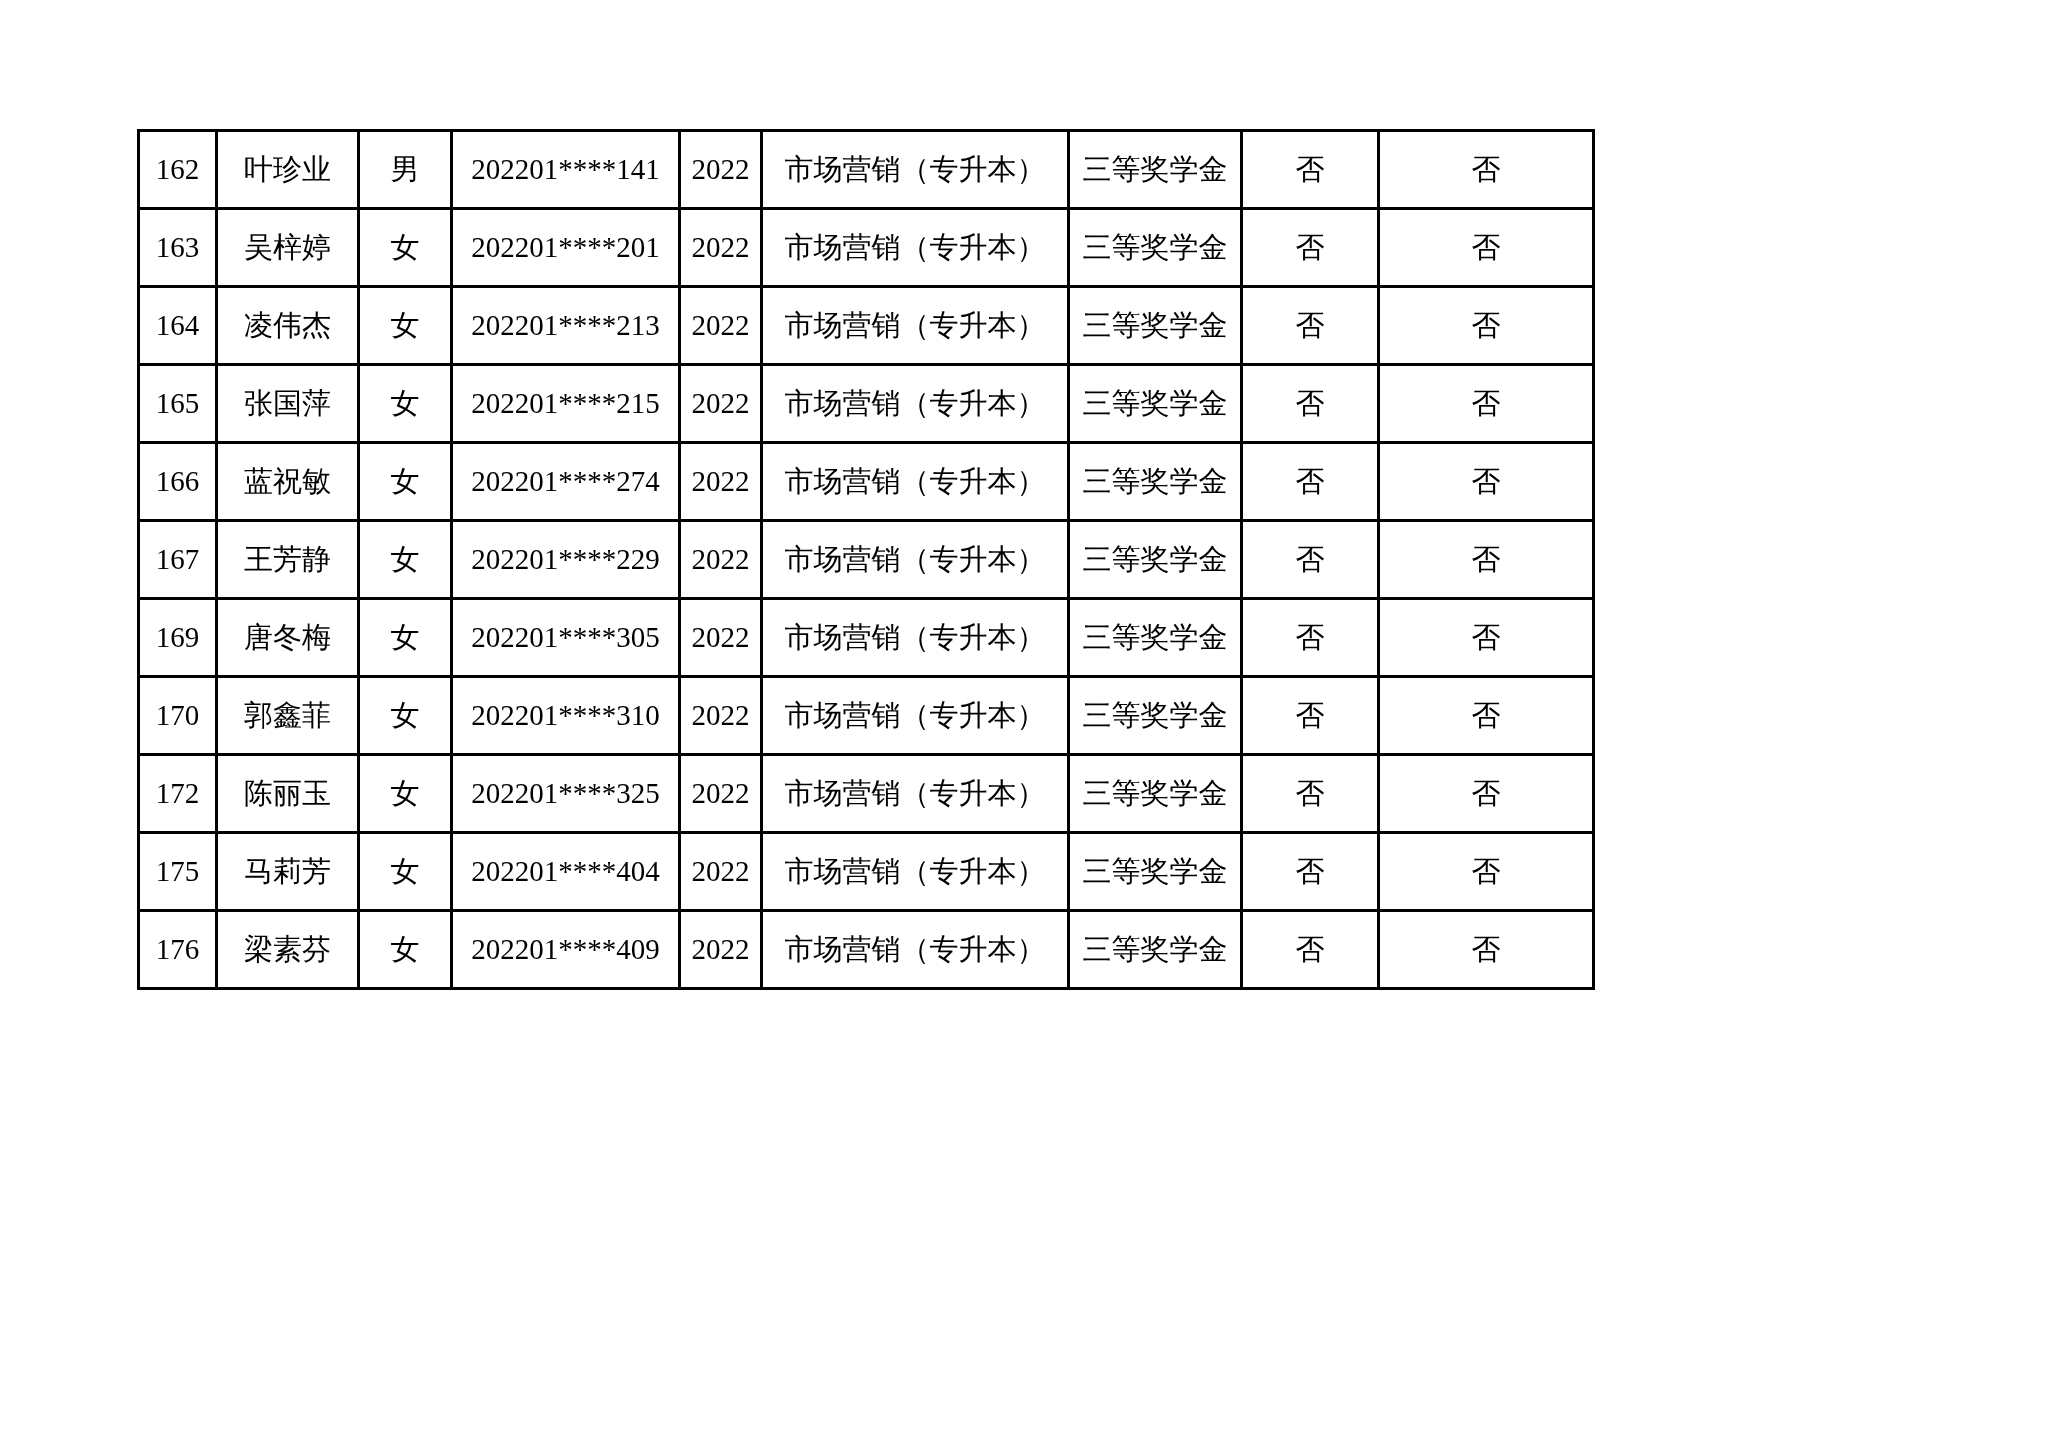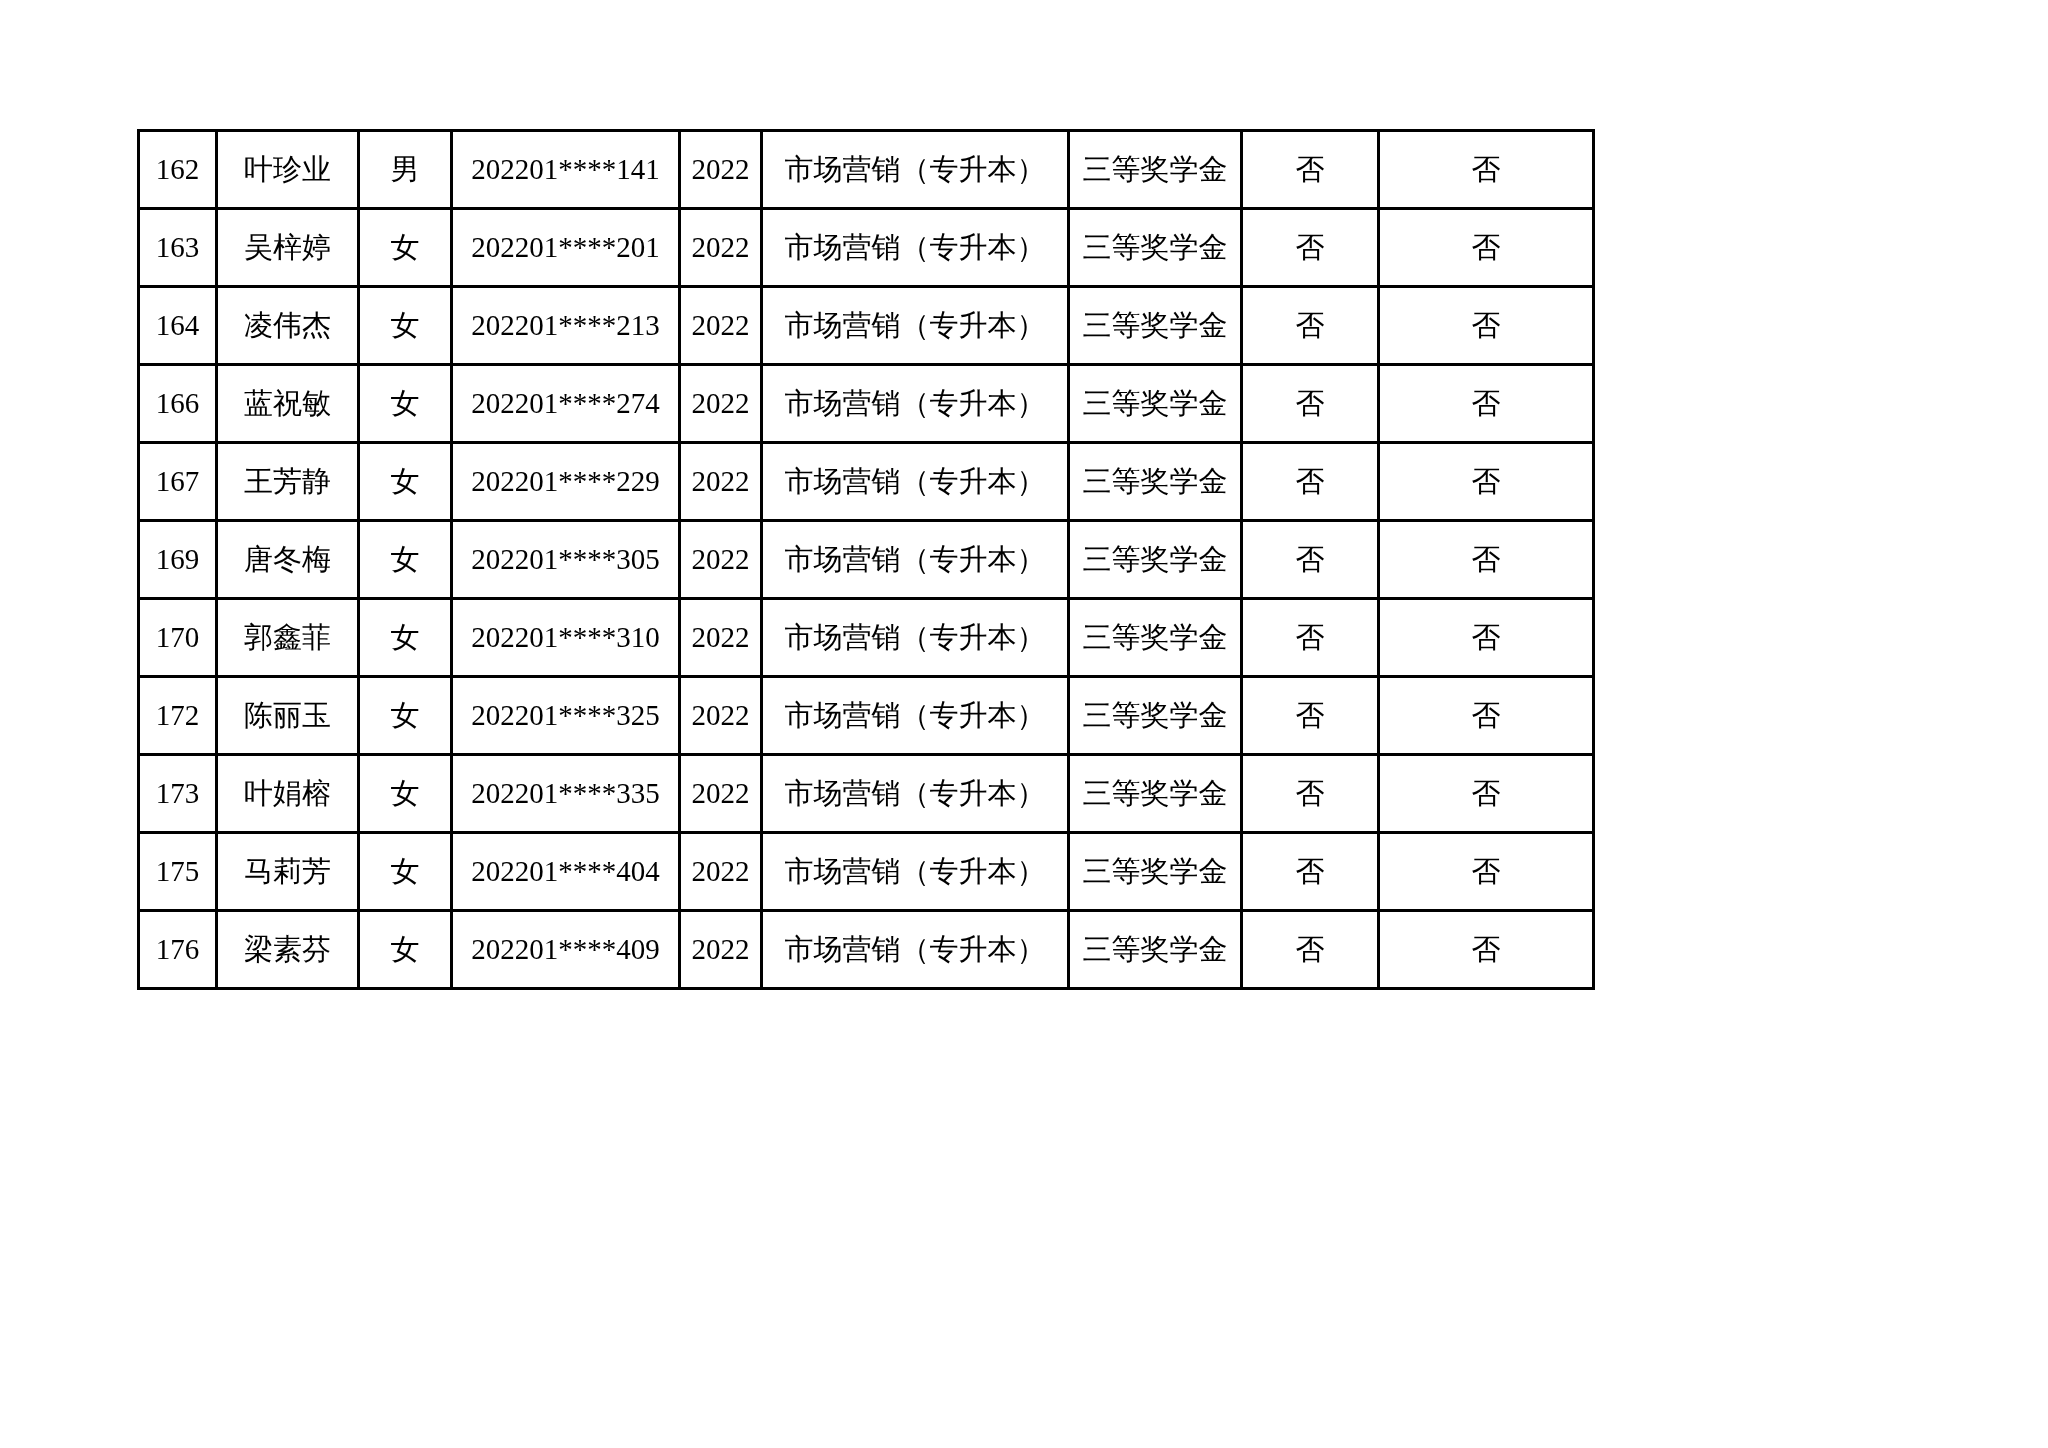--- a/index.html
+++ b/index.html
@@ -86,20 +86,31 @@
     <td>凌伟杰</td>
     <td>女</td>
     <td>202201****213</td>
     <td>2022</td>
     <td>市场营销（专升本）</td>
     <td>三等奖学金</td>
     <td>否</td>
     <td>否</td>
   </tr>
 
+  <tr>
+    <td>165</td>
+    <td>张国萍</td>
+    <td>女</td>
+    <td>202201****215</td>
+    <td>2022</td>
+    <td>市场营销（专升本）</td>
+    <td>三等奖学金</td>
+    <td>否</td>
+    <td>否</td>
+  </tr>
 
   <tr>
     <td>166</td>
     <td>蓝祝敏</td>
     <td>女</td>
     <td>202201****274</td>
     <td>2022</td>
     <td>市场营销（专升本）</td>
     <td>三等奖学金</td>
     <td>否</td>
@@ -149,31 +160,20 @@
     <td>陈丽玉</td>
     <td>女</td>
     <td>202201****325</td>
     <td>2022</td>
     <td>市场营销（专升本）</td>
     <td>三等奖学金</td>
     <td>否</td>
     <td>否</td>
   </tr>
 
-  <tr>
-    <td>173</td>
-    <td>叶娟榕</td>
-    <td>女</td>
-    <td>202201****335</td>
-    <td>2022</td>
-    <td>市场营销（专升本）</td>
-    <td>三等奖学金</td>
-    <td>否</td>
-    <td>否</td>
-  </tr>
 
 
   <tr>
     <td>175</td>
     <td>马莉芳</td>
     <td>女</td>
     <td>202201****404</td>
     <td>2022</td>
     <td>市场营销（专升本）</td>
     <td>三等奖学金</td>

